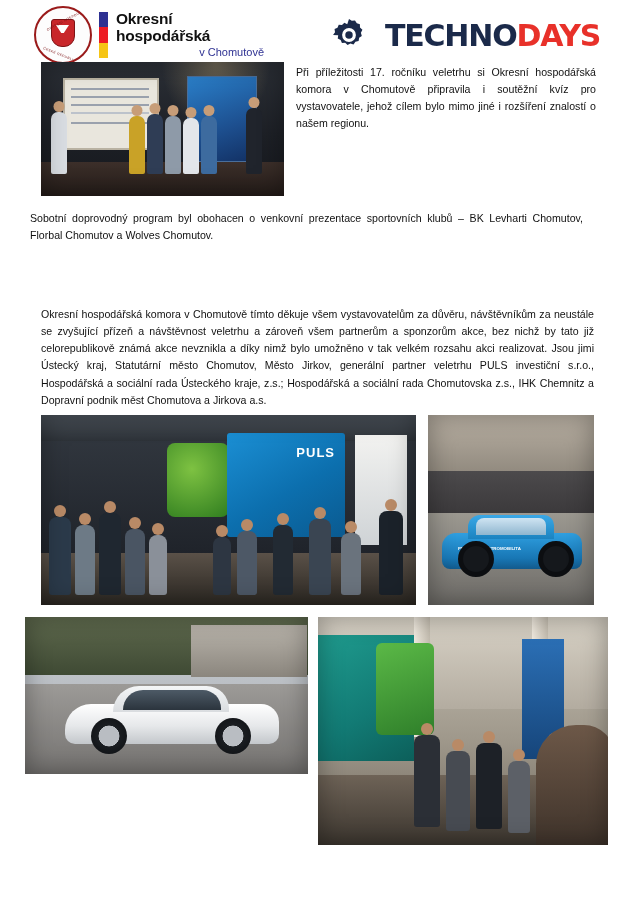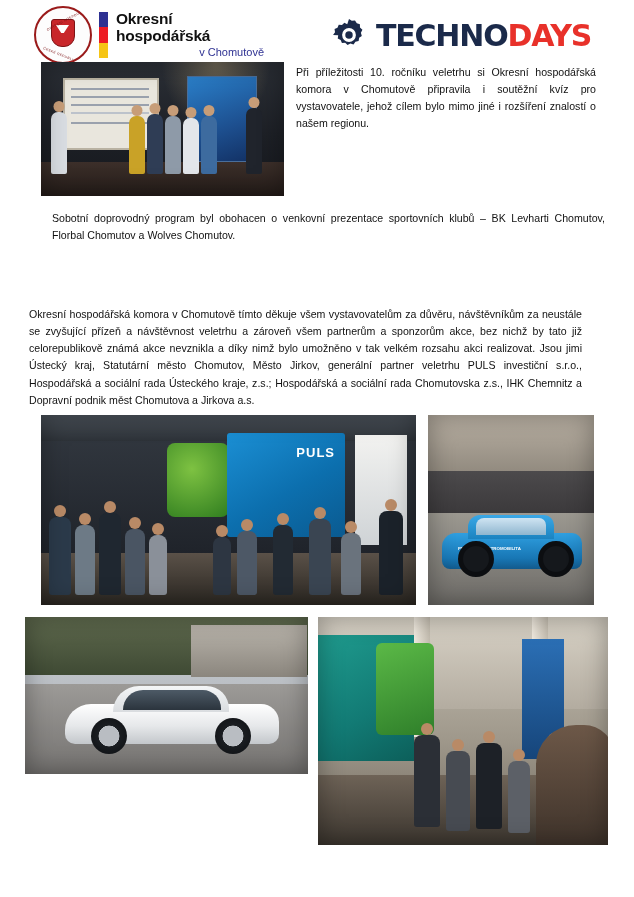--- a/index.html
+++ b/index.html
@@ -129,21 +129,21 @@
     height: 42px;
     display: flex;
     align-items: center;
   }
   .gear {
     width: 34px;
     height: 34px;
     flex: 0 0 auto;
   }
   .techno-word {
-    margin-left: 10px;
+    margin-left: 19px;
     font-size: 30px;
     font-weight: bold;
     letter-spacing: -1.2px;
     font-family: "DejaVu Sans", sans-serif;
     white-space: nowrap;
     text-align: center;
   }
   .tw-dark { color: #1b2a4a; }
   .tw-red { color: #e8312a; }
 
@@ -155,23 +155,23 @@
     text-align: justify;
     color: #111111;
   }
 
   .intro-para {
     left: 296px;
     top: 64px;
     width: 300px;
   }
 
-  .p-sport { left: 52px; top: 210px; width: 553px; }
+  .p-sport { left: 30px; top: 210px; width: 553px; }
   .p-letosni { left: 41px; top: 258px; width: 553px; }
-  .p-dekuje { left: 29px; top: 306px; width: 553px; }
+  .p-dekuje { left: 41px; top: 306px; width: 553px; }
 
   
   .photo {
     position: absolute;
     overflow: hidden;
     background: #404040;
   }
 
   
   #photo-award { left: 41px; top: 62px; width: 243px; height: 134px; }
@@ -451,21 +451,21 @@
       </div>
     <div class="aw-person p6">
         <div class="aw-head"></div>
       </div>
     <div class="aw-person p7">
         <div class="aw-head"></div>
       </div>
     <div class="photo-inner-shade"></div>
   </div>
 
-  <div class="para intro-para">Při příležitosti 10. ročníku veletrhu si Okresní hospodářská komora v Chomutově připravila i soutěžní kvíz pro vystavovatele, jehož cílem bylo mimo jiné i rozšíření znalostí o našem regionu.</div>
+  <div class="para intro-para">Při příležitosti 17. ročníku veletrhu si Okresní hospodářská komora v Chomutově připravila i soutěžní kvíz pro vystavovatele, jehož cílem bylo mimo jiné i rozšíření znalostí o našem regionu.</div>
 
   <div class="para p-sport">Sobotní doprovodný program byl obohacen o venkovní prezentace sportovních klubů – BK Levharti Chomutov, Florbal Chomutov a Wolves Chomutov.</div>
   <div class="para p-dekuje"> Okresní hospodářská komora v Chomutově tímto děkuje všem vystavovatelům za důvěru, návštěvníkům za neustále se zvyšující přízeň a návštěvnost veletrhu  a zároveň všem partnerům a sponzorům akce, bez nichž by tato již celorepublikově známá akce nevznikla a díky nimž bylo umožněno v tak velkém rozsahu akci realizovat. Jsou jimi Ústecký kraj, Statutární město Chomutov, Město Jirkov, generální partner veletrhu PULS investiční s.r.o., Hospodářská a sociální rada Ústeckého kraje, z.s.; Hospodářská a sociální rada Chomutovska z.s., IHK Chemnitz a Dopravní podnik měst Chomutova a Jirkova a.s.</div>
 
   <div class="photo" id="photo-expo">
     <div class="ex-bg"></div>
     <div class="ex-ceiling"></div>
     <div class="ex-floor"></div>
     <div class="ex-green"></div>
     <div class="ex-booth">

